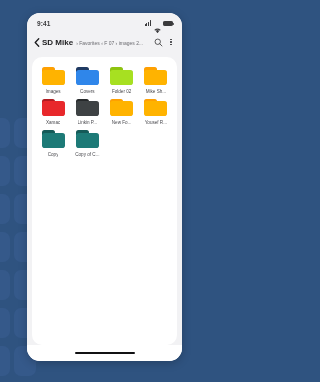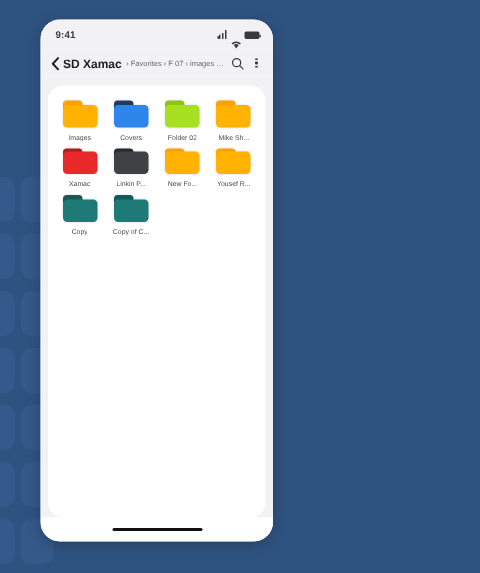--- a/index.html
+++ b/index.html
@@ -200,21 +200,21 @@
       <span class="batt"></span>
     </span>
   </div>
 
   <div class="header">
     <span class="back-chevron">
       <svg viewBox="0 0 8 12" width="6" height="9">
           <path d="M6.3 1 L1.6 6 L6.3 11" stroke="#1c1c1e" stroke-width="1.7" fill="none" stroke-linecap="round" stroke-linejoin="round"></path>
         </svg>
     </span>
-    <span class="crumb-root">SD Xamac</span>
+    <span class="crumb-root">SD Mike</span>
     <span class="crumb-tail">› Favorites ‹ F 07 › images 2...</span>
     <span class="hdr-icon">
       <svg viewBox="0 0 12 12" width="9" height="9">
           <circle cx="5" cy="5" r="3.6" stroke="#3a3a3c" stroke-width="1.1" fill="none"></circle>
           <path d="M7.7 7.7 L10.6 10.6" stroke="#3a3a3c" stroke-width="1.1" stroke-linecap="round"></path>
         </svg>
     </span>
     <span class="hdr-icon kebab">
       <span></span>
         <span></span>

